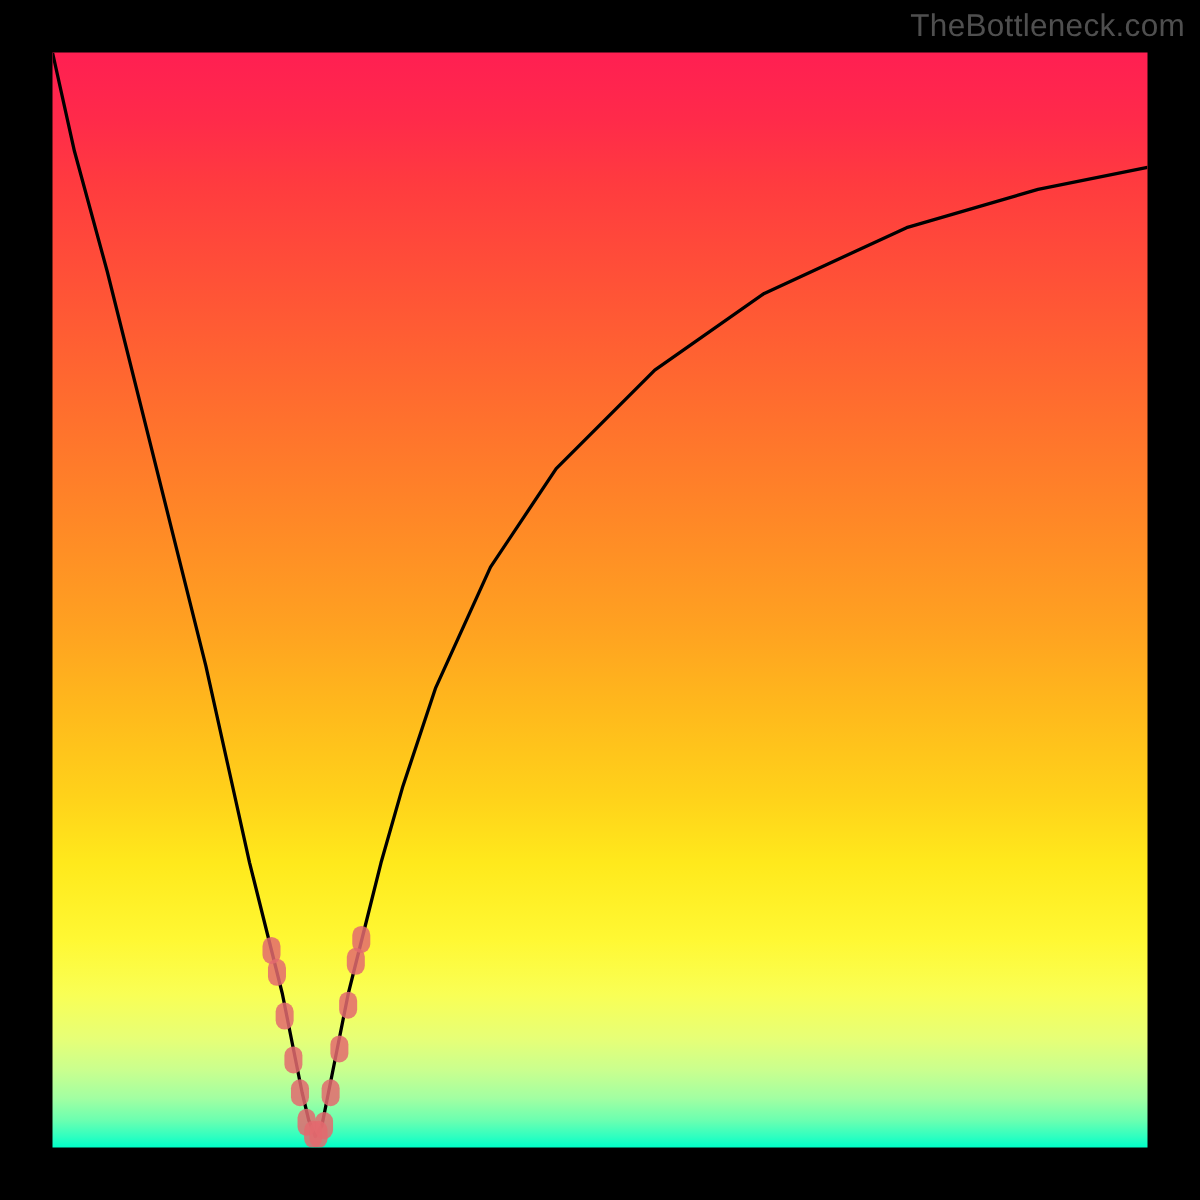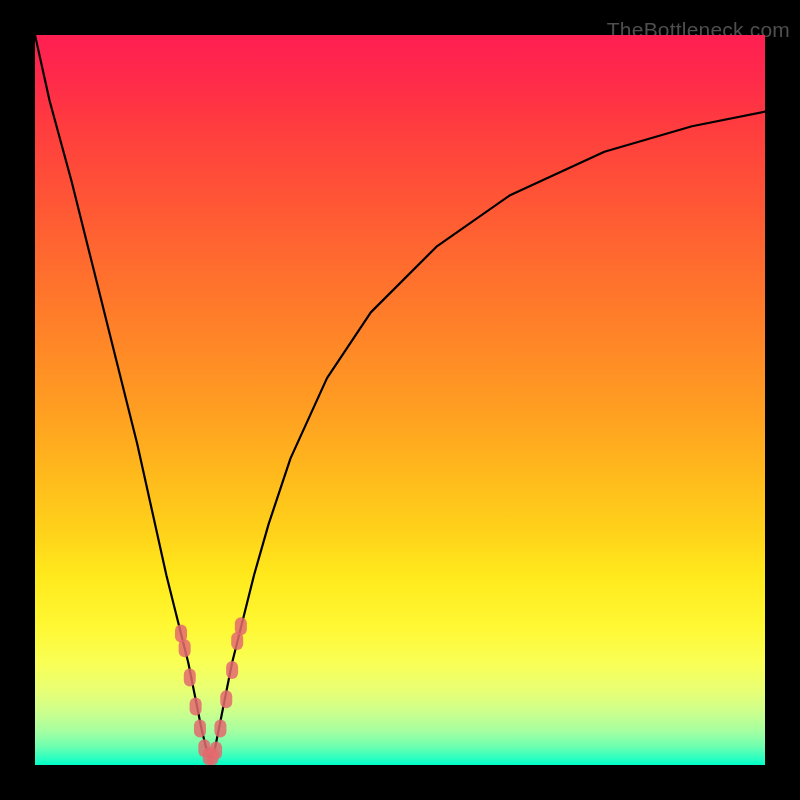--- a/index.html
+++ b/index.html
@@ -53,21 +53,20 @@
   }
   .watermark {
     position: absolute;
     top: 6px;
     right: 10px;
     color: #4f4f4f;
     font-size: 21px;
     font-weight: 400;
     letter-spacing: 0.2px;
     user-select: none;
-    margin-top: 12px;
   }
   .marker {
     fill: #e36a6f;
     fill-opacity: 0.85;
   }
 </style>
 </head>
 <body>
 
 <div class="frame">

